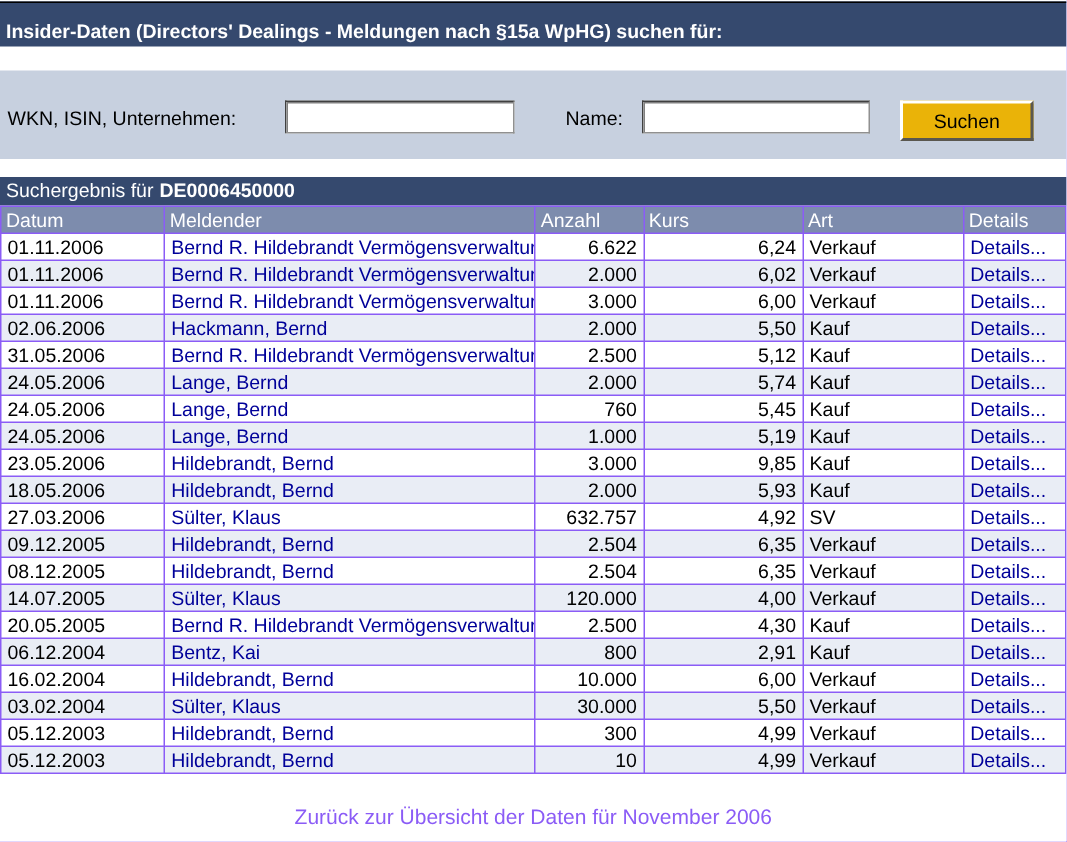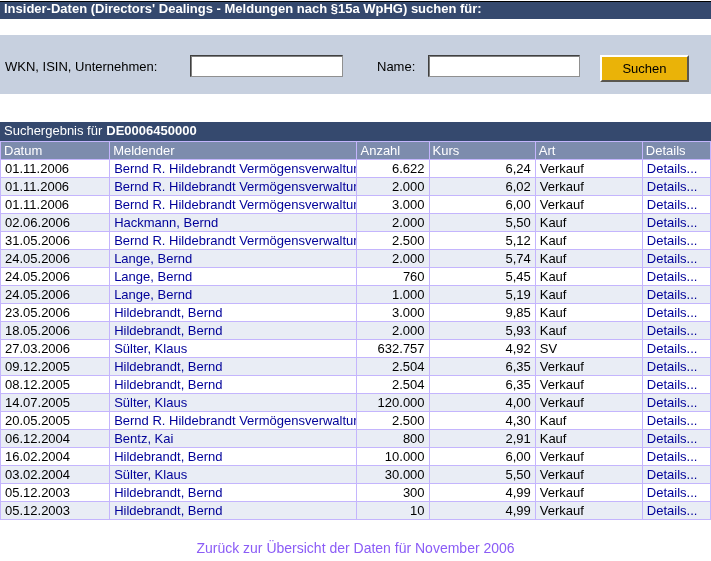--- a/index.html
+++ b/index.html
@@ -10,21 +10,21 @@
     position:relative;
   }
   
   .title-bar {
     margin-top:1px;
     background:#35496E;
     border-top:1px solid #000;
     color:#fff;
     font-weight:bold;
     font-size:13px;
-    padding:0 4px 3px 4px;
+    padding:12px 4px 3px 4px;
     line-height:14px;
   }
   
   .form-area {
     position:relative;
     margin-top:16px;
     height:59px;
     background:#C7D0DF;
   }
   .form-label { position:absolute; top:24px; font-size:13px; color:#000; }
@@ -45,35 +45,35 @@
     position:absolute; left:600px; top:20px;
     width:89px; height:27px;
     background:#eab308;
     border-top:2px solid #ffffff; border-left:2px solid #ffffff;
     border-bottom:2px solid #5a574f; border-right:2px solid #5a574f;
     font-family:"Liberation Sans", sans-serif;
     font-size:13px; color:#000; cursor:pointer;
   }
   
   .result-bar {
-    margin-top:28px;
+    margin-top:12px;
     background:#35496E;
     color:#fff;
     font-size:13px;
     padding:2px 4px 3px 4px;
     line-height:14px;
   }
   .result-bar b { margin-left:4px; }
   
   table.results {
     width:711px;
     border-collapse:separate;
     border-spacing:1px;
     table-layout:fixed;
-    background:#c4b5fd;
+    background:#8b5cf6;
     font-size:13px;
   }
   table.results th {
     background:#7D8CAD;
     color:#fff;
     font-weight:normal;
     text-align:left;
     padding:1px 3px;
     height:15px;
     overflow:hidden; white-space:nowrap;

